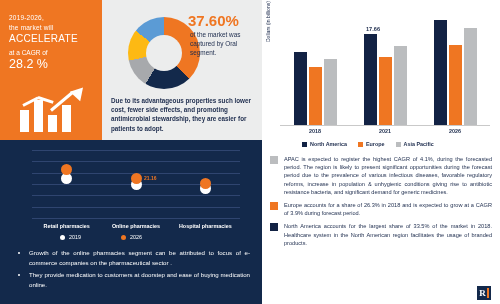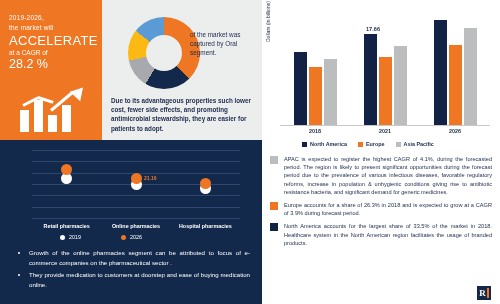--- a/index.html
+++ b/index.html
@@ -5,21 +5,21 @@
   html,body{margin:0;padding:0;background:#fff;}
   body{width:500px;height:304px;overflow:hidden;
        font-family:"Liberation Sans",sans-serif;color:#13294b;}
   .page{position:relative;width:500px;height:304px;background:#ffffff;}
 
   
   .orange-panel{position:absolute;left:0;top:0;width:102px;height:140px;
        background:#ef7622;}
   .op-l1{position:absolute;left:9px;top:14px;font-size:6.5px;color:#ffffff;letter-spacing:.2px;}
   .op-l2{position:absolute;left:9px;top:24px;font-size:6.5px;color:#ffffff;letter-spacing:.2px;}
-  .op-accel{position:absolute;left:9px;top:33px;font-size:13px;color:#ffffff;letter-spacing:.3px;}
+  .op-accel{position:absolute;left:9px;top:33px;font-size:10px;color:#ffffff;letter-spacing:.3px;}
   .op-l3{position:absolute;left:9px;top:49px;font-size:6.5px;color:#ffffff;}
   .op-cagr{position:absolute;left:9px;top:57px;font-size:12.5px;color:#ffffff;}
 
   
   .growth-icon{position:absolute;left:20px;top:76px;width:70px;height:56px;}
   .gbar{position:absolute;bottom:0;background:#ffffff;width:9px;}
   .gb1{left:0px;height:22px;}
   .gb2{left:14px;height:32px;}
   .gb3{left:28px;height:17px;}
   .gb4{left:42px;height:27px;}
@@ -109,20 +109,21 @@
       <div class="gline gl1"></div>
       <div class="gline gl2"></div>
       <div class="gline gl3"></div>
       <div class="garrow"></div>
     </div>
   </div>
 
   <div class="mid-panel">
     <div class="donut" id="donut" style="background: conic-gradient(rgb(239, 118, 34) 0deg, rgb(239, 118, 34) 135.36deg, rgb(19, 41, 75) 135.36deg, rgb(19, 41, 75) 210.96deg, rgb(167, 169, 172) 210.96deg, rgb(167, 169, 172) 257.76deg, rgb(253, 185, 19) 257.76deg, rgb(253, 185, 19) 308.16deg, rgb(91, 155, 213) 308.16deg, rgb(91, 155, 213) 360deg);"></div>
     <div class="donut-hole"></div>
+    <div class="pct">37.60%</div>
     <div class="pct-sub">of the market was captured by Oral segment.</div>
     <div class="mid-note">Due to its advantageous properties such lower cost, fewer side effects, and promoting antimicrobial stewardship, they are easier for patients to adopt.</div>
   </div>
 
   <div class="bar-panel">
     <div class="ylab">Dollars (in billions)</div>
     <div class="plot" id="bar-plot">
         <div class="grp" style="left: 6px;">
           <div class="bar b-na" style="height: 72.9364px;"></div>
           <div class="bar b-eu" style="height: 57.5273px;"></div>

